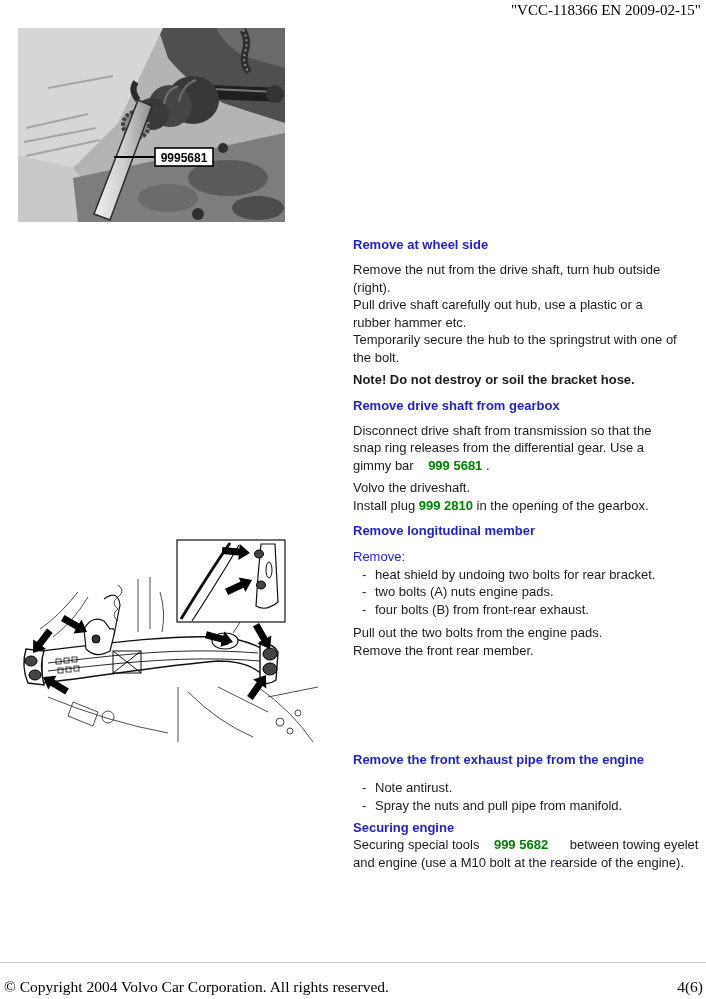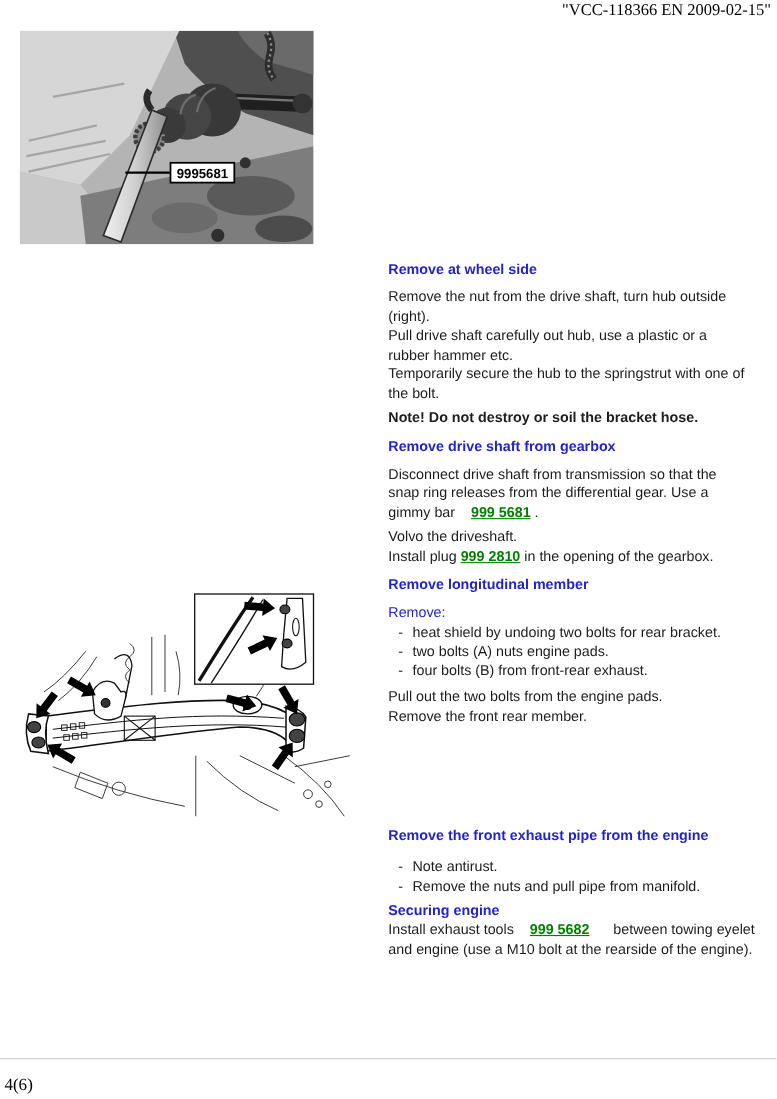--- a/index.html
+++ b/index.html
@@ -16,21 +16,21 @@
   .text-col{
     position:absolute;left:353px;top:236px;width:355px;
     font-size:13px;line-height:17.5px;
   }
   .h{color:#2222cc;font-weight:bold;line-height:17px;margin:0;}
   .sub{color:#2222cc;margin:0;}
   p{margin:0;}
   .prewrap{white-space:pre-wrap;}
   .preline{white-space:pre-line;}
   .note{font-weight:bold;}
-  .tool-link{color:#008000;font-weight:bold;text-decoration:underline;cursor:pointer;}
+  .tool-link{color:#008000;font-weight:bold;cursor:pointer;}
   .list{margin:0;}
   .li{display:flex;padding-left:9px;}
   .li::before{content:"-";flex:none;width:13px;}
   .mt5{margin-top:5px;}.mt6{margin-top:6px;}.mt8{margin-top:8px;}
   .mt9{margin-top:9px;}.mt11{margin-top:11px;}.mt92{margin-top:92px;}
   .footer-rule{position:absolute;left:0;top:962px;width:706px;height:1px;background:#cccccc;}
   .footer{
     position:absolute;left:4px;top:978px;width:699px;
     font-family:"Liberation Serif",serif;font-size:15.5px;color:#000;
     display:flex;justify-content:space-between;
@@ -198,26 +198,27 @@
   </div>
   <p class="preline mt6">Pull out the two bolts from the engine pads.
 Remove the front rear member.</p>
 
   <p class="h mt92">Remove the front exhaust pipe from the engine</p>
   <div class="list mt11">
     <div class="li">
         <span>Note antirust.</span>
       </div>
     <div class="li">
-        <span>Remove the nuts and pull pipe from manifold.</span>
+        <span>Spray the nuts and pull pipe from manifold.</span>
       </div>
   </div>
 
   <p class="h mt5">Securing engine</p>
-  <p class="prewrap"><span>Install exhaust tools    </span><a class="tool-link">999 5682</a><span>      between towing eyelet
+  <p class="prewrap"><span>Securing special tools    </span><a class="tool-link">999 5682</a><span>      between towing eyelet
 and engine (use a M10 bolt at the rearside of the engine).</span></p>
 
 </div>
 
 <div class="footer-rule"></div>
 <div class="footer">
+  <span>© Copyright 2004 Volvo Car Corporation. All rights reserved.</span>
   <span>4(6)</span>
 </div>
 
 </body></html>

